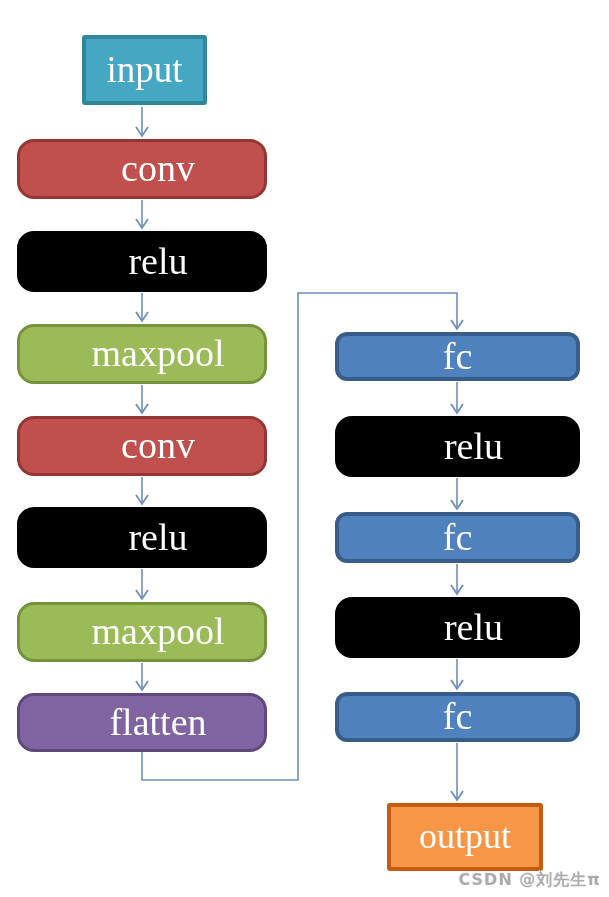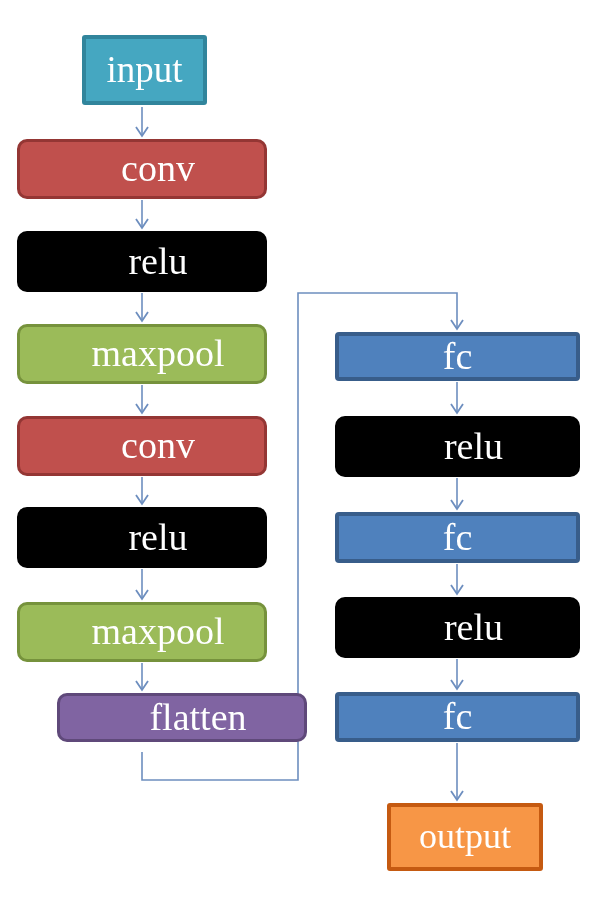--- a/index.html
+++ b/index.html
@@ -7,22 +7,22 @@
        font-family:"Liberation Serif", serif;}
   .stage{position:absolute;left:0;top:0;width:609px;height:897px;}
   .edges{position:absolute;left:0;top:0;z-index:1;}
   .edge{fill:none;stroke-width:1.6px;}
   .node{
     position:absolute;box-sizing:border-box;z-index:2;
     display:flex;align-items:center;justify-content:center;
     color:#ffffff;font-size:38px;line-height:1;
     border-style:solid;border-width:3px;
   }
-  .rounded{border-radius:10px;padding-left:32px;}
-  .rounded-sm{border-radius:4px;border-width:4px;align-items:center;}
+  .rounded{border-radius:17px;padding-left:32px;}
+  .rounded-sm{border-radius:12px;border-width:4px;align-items:center;}
   .sq{border-radius:3px;border-width:4px;}
   .lbl{display:inline-block;transform:translateY(-1px);}
   .watermark{
     position:absolute;z-index:3;right:8px;top:870px;
     font-family:"DejaVu Sans", sans-serif;font-size:16px;font-weight:bold;
     color:#ababab;letter-spacing:1px;
     text-shadow:1px 1px 0 #ffffff,-1px -1px 0 #f2f2f2;
   }
 </style>
 </head>
@@ -72,21 +72,21 @@
   </div>
 
   <div class="node rounded" style="left: 17px; top: 507px; width: 250px; height: 61px; background: rgb(0, 0, 0); border-color: rgb(0, 0, 0);">
     <span class="lbl">relu</span>
   </div>
 
   <div class="node rounded" style="left: 17px; top: 602px; width: 250px; height: 60px; background: rgb(155, 187, 89); border-color: rgb(118, 146, 60);">
     <span class="lbl">maxpool</span>
   </div>
 
-  <div class="node rounded" style="left: 17px; top: 693px; width: 250px; height: 49px; background: rgb(128, 100, 162); border-color: rgb(95, 73, 122); margin-left: 40px;">
+  <div class="node rounded" style="left: 17px; top: 693px; width: 250px; height: 59px; background: rgb(128, 100, 162); border-color: rgb(95, 73, 122);">
     <span class="lbl">flatten</span>
   </div>
 
   <div class="node rounded-sm" style="left: 335px; top: 332px; width: 245px; height: 49px; background: rgb(79, 129, 189); border-color: rgb(56, 93, 138);">
     <span class="lbl">fc</span>
   </div>
 
   <div class="node rounded" style="left: 335px; top: 416px; width: 245px; height: 61px; background: rgb(0, 0, 0); border-color: rgb(0, 0, 0);">
     <span class="lbl">relu</span>
   </div>
@@ -100,14 +100,15 @@
   </div>
 
   <div class="node rounded-sm" style="left: 335px; top: 692px; width: 245px; height: 50px; background: rgb(79, 129, 189); border-color: rgb(56, 93, 138);">
     <span class="lbl">fc</span>
   </div>
 
   <div class="node sq" style="left: 387px; top: 803px; width: 156px; height: 68px; font-size: 36px; background: rgb(247, 150, 70); border-color: rgb(197, 90, 17);">
     <span class="lbl">output</span>
   </div>
 
+  <div class="watermark">CSDN @刘先生π</div>
 
 </div>
 
 </body></html>

